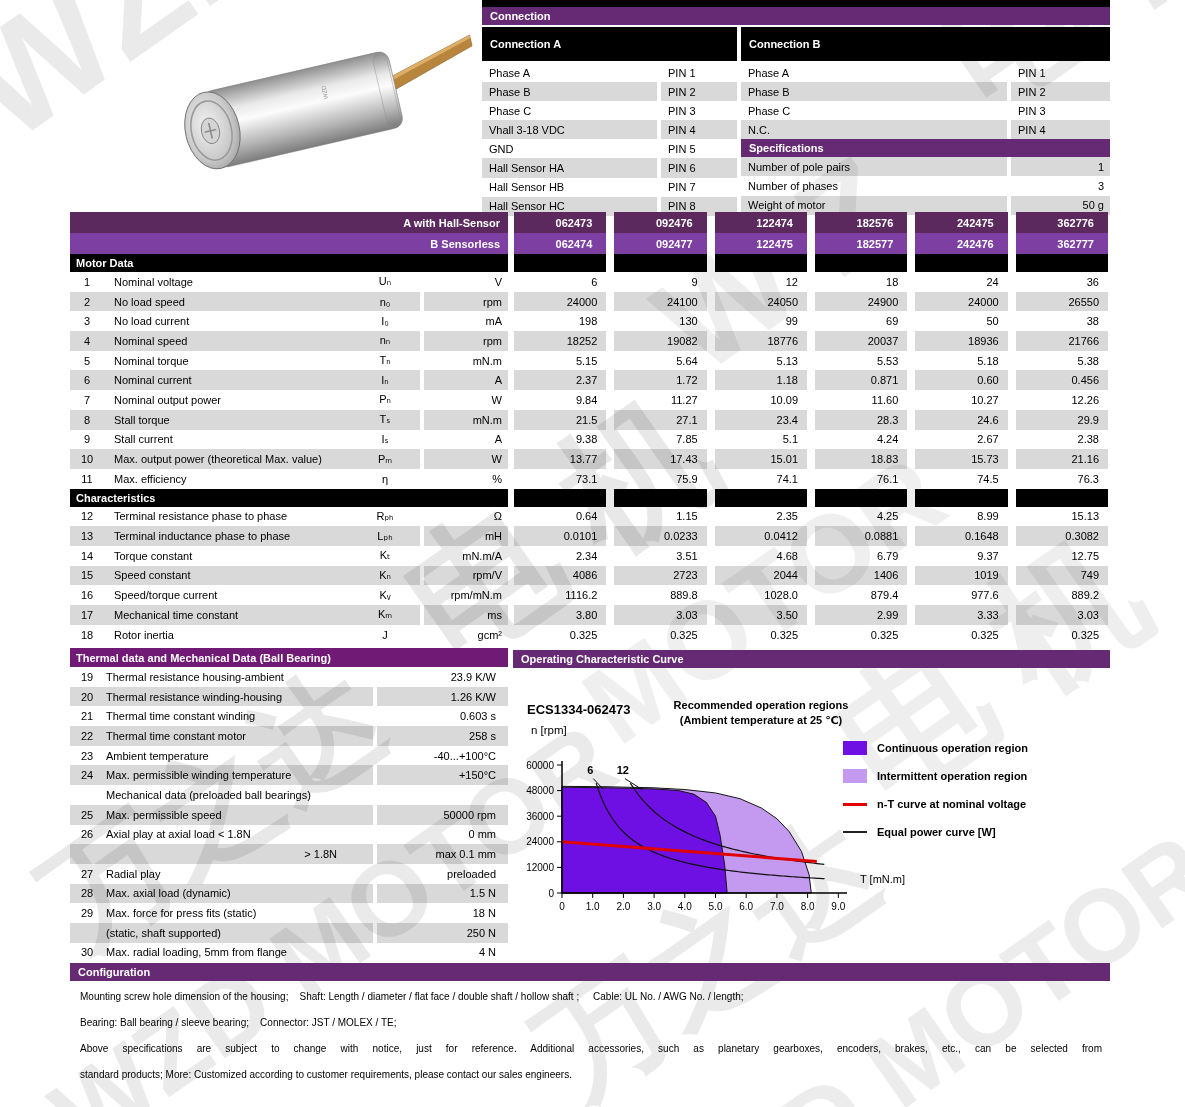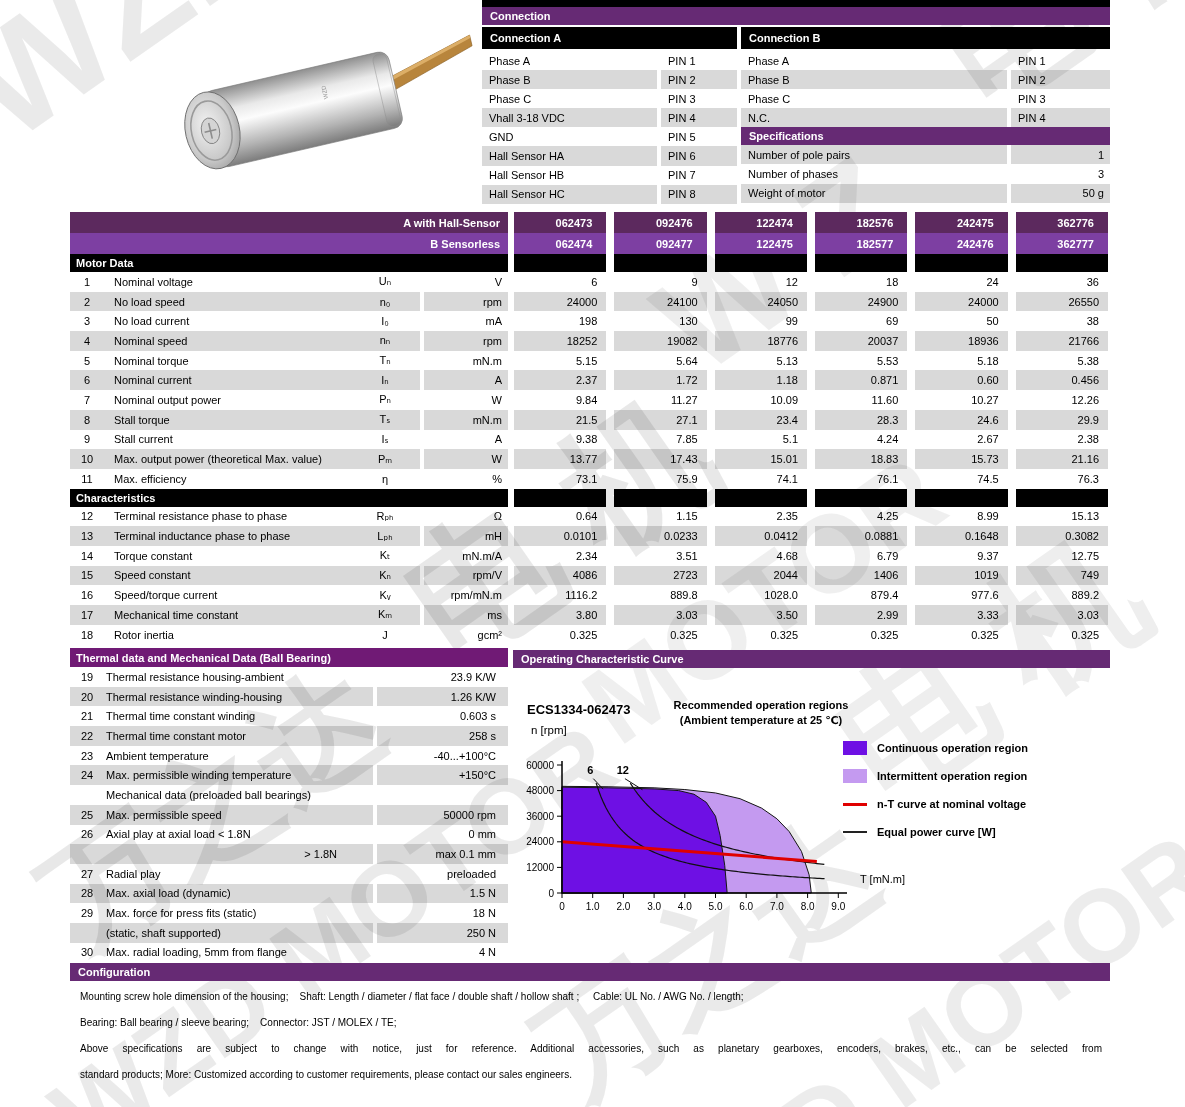--- a/index.html
+++ b/index.html
@@ -11,21 +11,21 @@
   #wmlayer{position:absolute;inset:0;z-index:0;pointer-events:none;}
   .wm{position:absolute;color:#d7d7d7;font-weight:bold;transform:rotate(-35deg);white-space:nowrap;line-height:1;}
   
   .layer{position:absolute;z-index:1;}
   .shade-bg{background:rgba(0,0,0,0.148);}
   
   #connection{left:482px;top:0;width:628px;}
   .cbar{height:7px;background:#000;}
   .pband{height:18px;background:#662a74;color:#fff;font-weight:bold;display:flex;align-items:center;padding-left:8px;box-sizing:border-box;}
   .cheads{display:grid;grid-template-columns:255px 1fr;column-gap:4px;margin-top:2px;}
-  .chead{background:#000;color:#fff;font-weight:bold;height:22px;display:flex;align-items:center;padding-left:8px;}
+  .chead{background:#000;color:#fff;font-weight:bold;height:34px;display:flex;align-items:center;padding-left:8px;}
   .cbody{display:grid;grid-template-columns:255px 369px;column-gap:4px;align-items:start;margin-top:2px;}
   .crow{display:grid;grid-template-columns:175px 1fr;column-gap:4px;height:19.1px;}
   .crow.b{grid-template-columns:266px 1fr;}
   .crow>span{display:flex;align-items:center;padding-left:7px;box-sizing:border-box;}
   .crow.shade>span{background:rgba(0,0,0,0.148);}
   .crow>.cval{justify-content:flex-end;padding-right:6px;}
   
   #model-grid{left:70px;top:212px;width:1040px;display:grid;
     grid-template-columns:350px 84px repeat(6,1fr);column-gap:4px;}
   .cell{height:19.7px;display:flex;align-items:center;box-sizing:border-box;}

